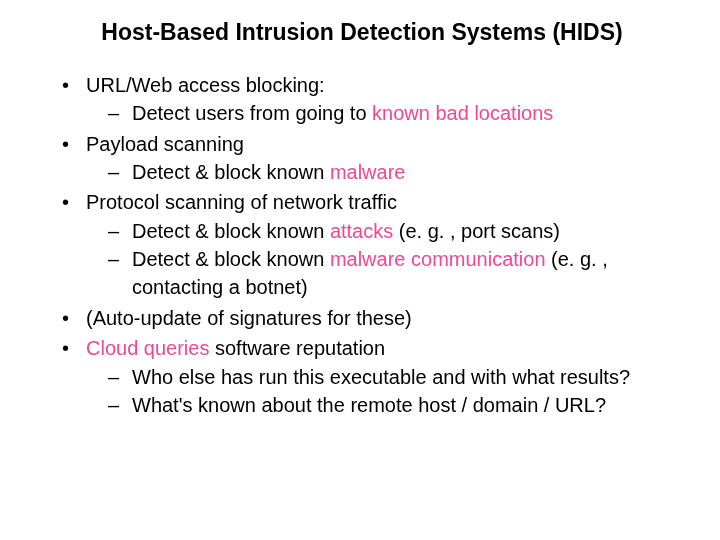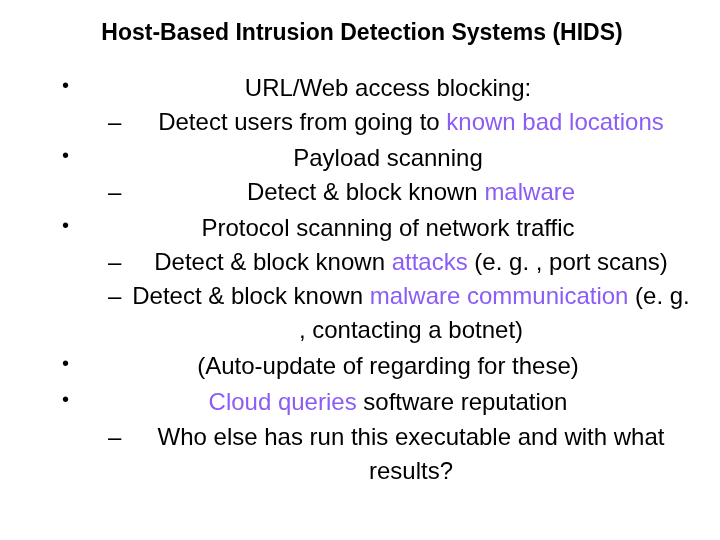--- a/index.html
+++ b/index.html
@@ -20,23 +20,22 @@
     text-align: center;
     font-weight: bold;
     font-size: 23px;
     line-height: 1.25;
     margin-bottom: 24px;
   }
   ul.top {
     list-style: none;
     padding: 0;
     margin: 0 0 4px 28px;
-    font-size: 24px;
+    font-size: 20px;
     line-height: 1.42;
-    text-align: center;
   }
   ul.top > li {
     position: relative;
     padding-left: 24px;
     margin-bottom: 2px;
   }
   ul.top > li::before {
     content: "•";
     position: absolute;
     left: 0;
@@ -52,21 +51,21 @@
     position: relative;
     padding-left: 24px;
   }
   ul.sub > li::before {
     content: "–";
     position: absolute;
     left: 0;
     top: 0;
   }
   .hl {
-    color: #8b5cf6;
+    color: #ec4899;
   }
 </style>
 </head>
 <body>
 
 <div class="slide">
   <div class="title">
     <span>Host-Based Intrusion Detection Systems (HIDS)</span><br>
   </div>
 
@@ -84,22 +83,23 @@
       </ul>
     </li>
     <li>
       <span>Protocol scanning of network traffic</span>
       <ul class="sub">
         <li><span>Detect &amp; block known </span><span class="hl">attacks</span><span> (e. g. , port scans)</span></li>
         <li><span>Detect &amp; block known </span><span class="hl">malware communication</span><span> (e. g. , contacting a botnet)</span></li>
       </ul>
     </li>
     <li>
-      <span>(Auto-update of regarding for these)</span>
+      <span>(Auto-update of signatures for these)</span>
     </li>
     <li>
       <span class="hl">Cloud queries</span><span> software reputation</span>
       <ul class="sub">
         <li><span>Who else has run this executable and with what results?</span></li>
+        <li><span>What's known about the remote host / domain / URL?</span></li>
       </ul>
     </li>
   </ul>
 </div>
 
 </body></html>

